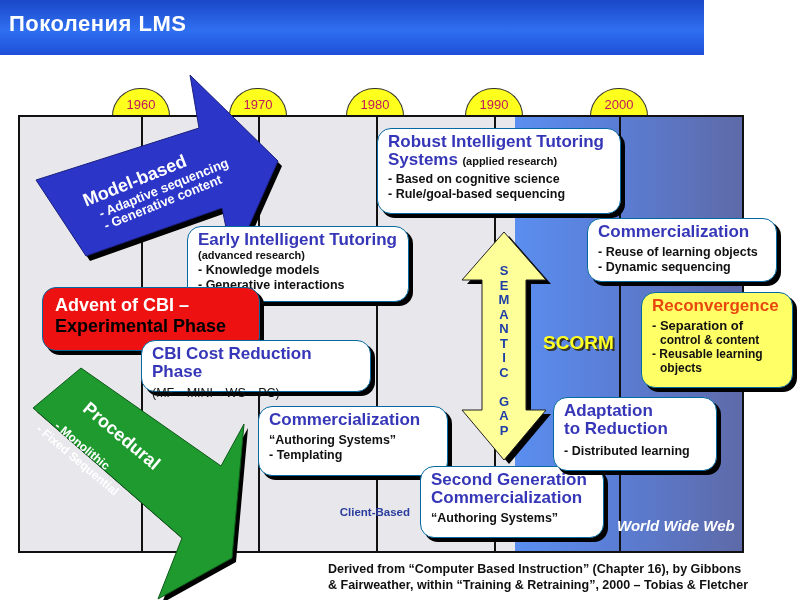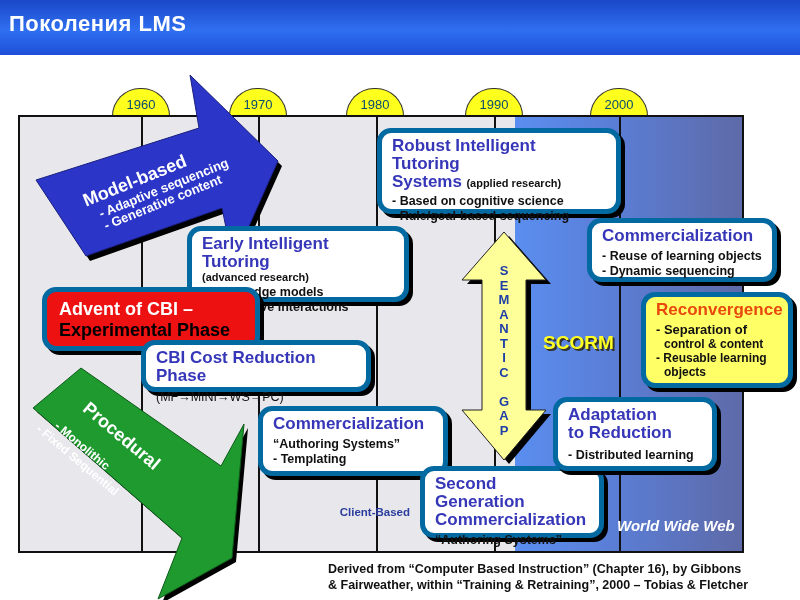--- a/index.html
+++ b/index.html
@@ -1,20 +1,20 @@
 <!DOCTYPE html>
 <html><head>
 <meta charset="utf-8">
 <style>
   * { margin: 0; padding: 0; box-sizing: border-box; }
   html, body { width: 800px; height: 600px; overflow: hidden; background: #ffffff; }
   body { position: relative; font-family: "Liberation Sans", sans-serif; }
 
   .title-bar {
-    position: absolute; left: 0; top: 0; width: 800px; height: 55px;
+    position: absolute; left: 0; top: 0; width: 704px; height: 55px;
     background: linear-gradient(180deg, #1a48c8 0%, #2f6ff0 55%, #1d4fd8 100%);
   }
   .title-bar h1 {
     position: absolute; left: 9px; top: 11px;
     color: #ffffff; font-size: 22px; font-weight: bold; letter-spacing: 0.5px;
   }
 
   .frame {
     position: absolute; left: 18px; top: 115px; width: 726px; height: 438px;
     border: 2px solid #111; background: #e8e8ec; overflow: hidden;
@@ -22,25 +22,25 @@
   .frame .blue-zone {
     position: absolute; left: 495px; top: 0; right: 0; bottom: 0;
     background: linear-gradient(90deg, #5a8ef0 0%, #5a7fd8 40%, #5e6aa8 100%);
   }
   .vline { position: absolute; top: 0; bottom: 0; width: 2px; background: #111; }
 
   .year {
     position: absolute; width: 58px; height: 28px; top: 88px;
     background: #ffff1e; border: 1px solid #333; border-bottom: none;
     border-radius: 29px 29px 0 0;
-    text-align: center; font-size: 13px; padding-top: 8px; color: #0c4a6e;
+    text-align: center; font-size: 13px; padding-top: 8px; color: #be185d;
   }
 
   .box {
-    position: absolute; background: #ffffff; border: 5px solid #0369a1;
+    position: absolute; background: #ffffff; border: 1px solid #0369a1;
     border-radius: 14px; box-shadow: 4px 4px 0 #000; padding: 4px 10px;
     color: #111; font-weight: bold;
   }
   .box .h { color: #3636b8; font-size: 17px; line-height: 18px; font-weight: bold; }
   .box .sub { font-size: 11px; color: #111; }
   .box .li { font-size: 12.5px; line-height: 15px; }
 
   .arrow-label { position: absolute; color: #ffffff; font-weight: bold; transform-origin: left top; }
   .semantic {
     position: absolute; left: 497px; top: 264px; width: 14px;

